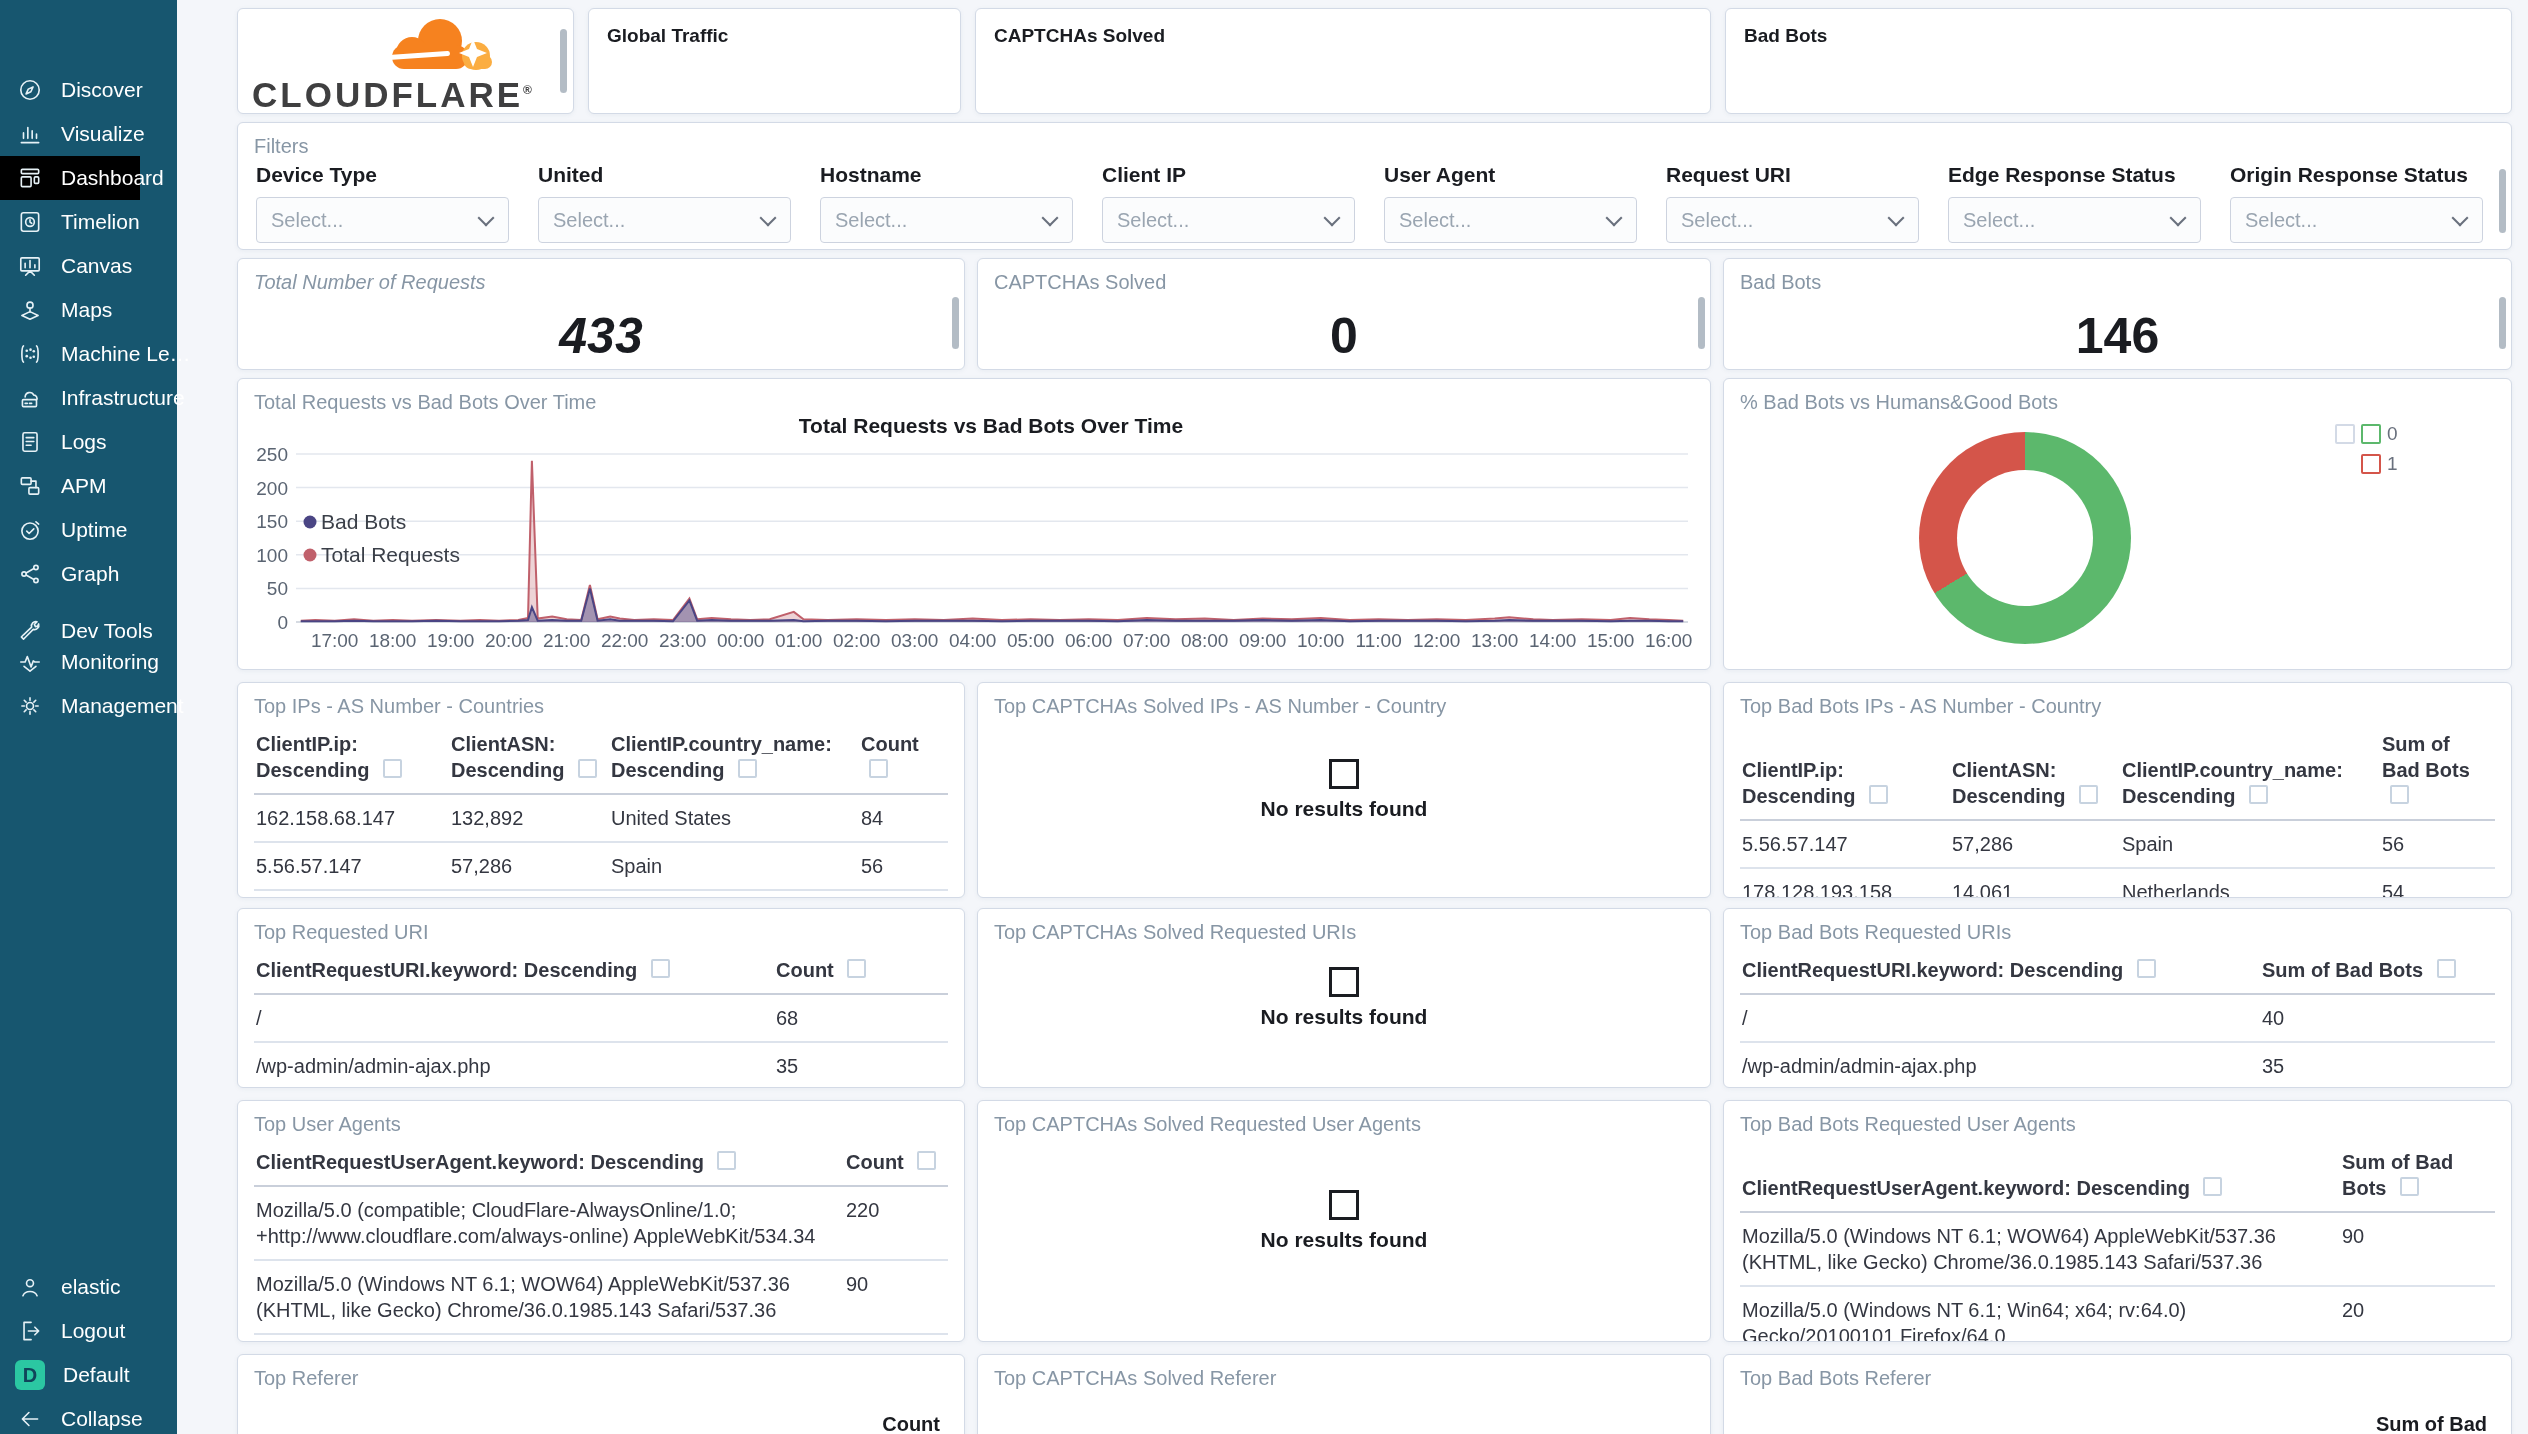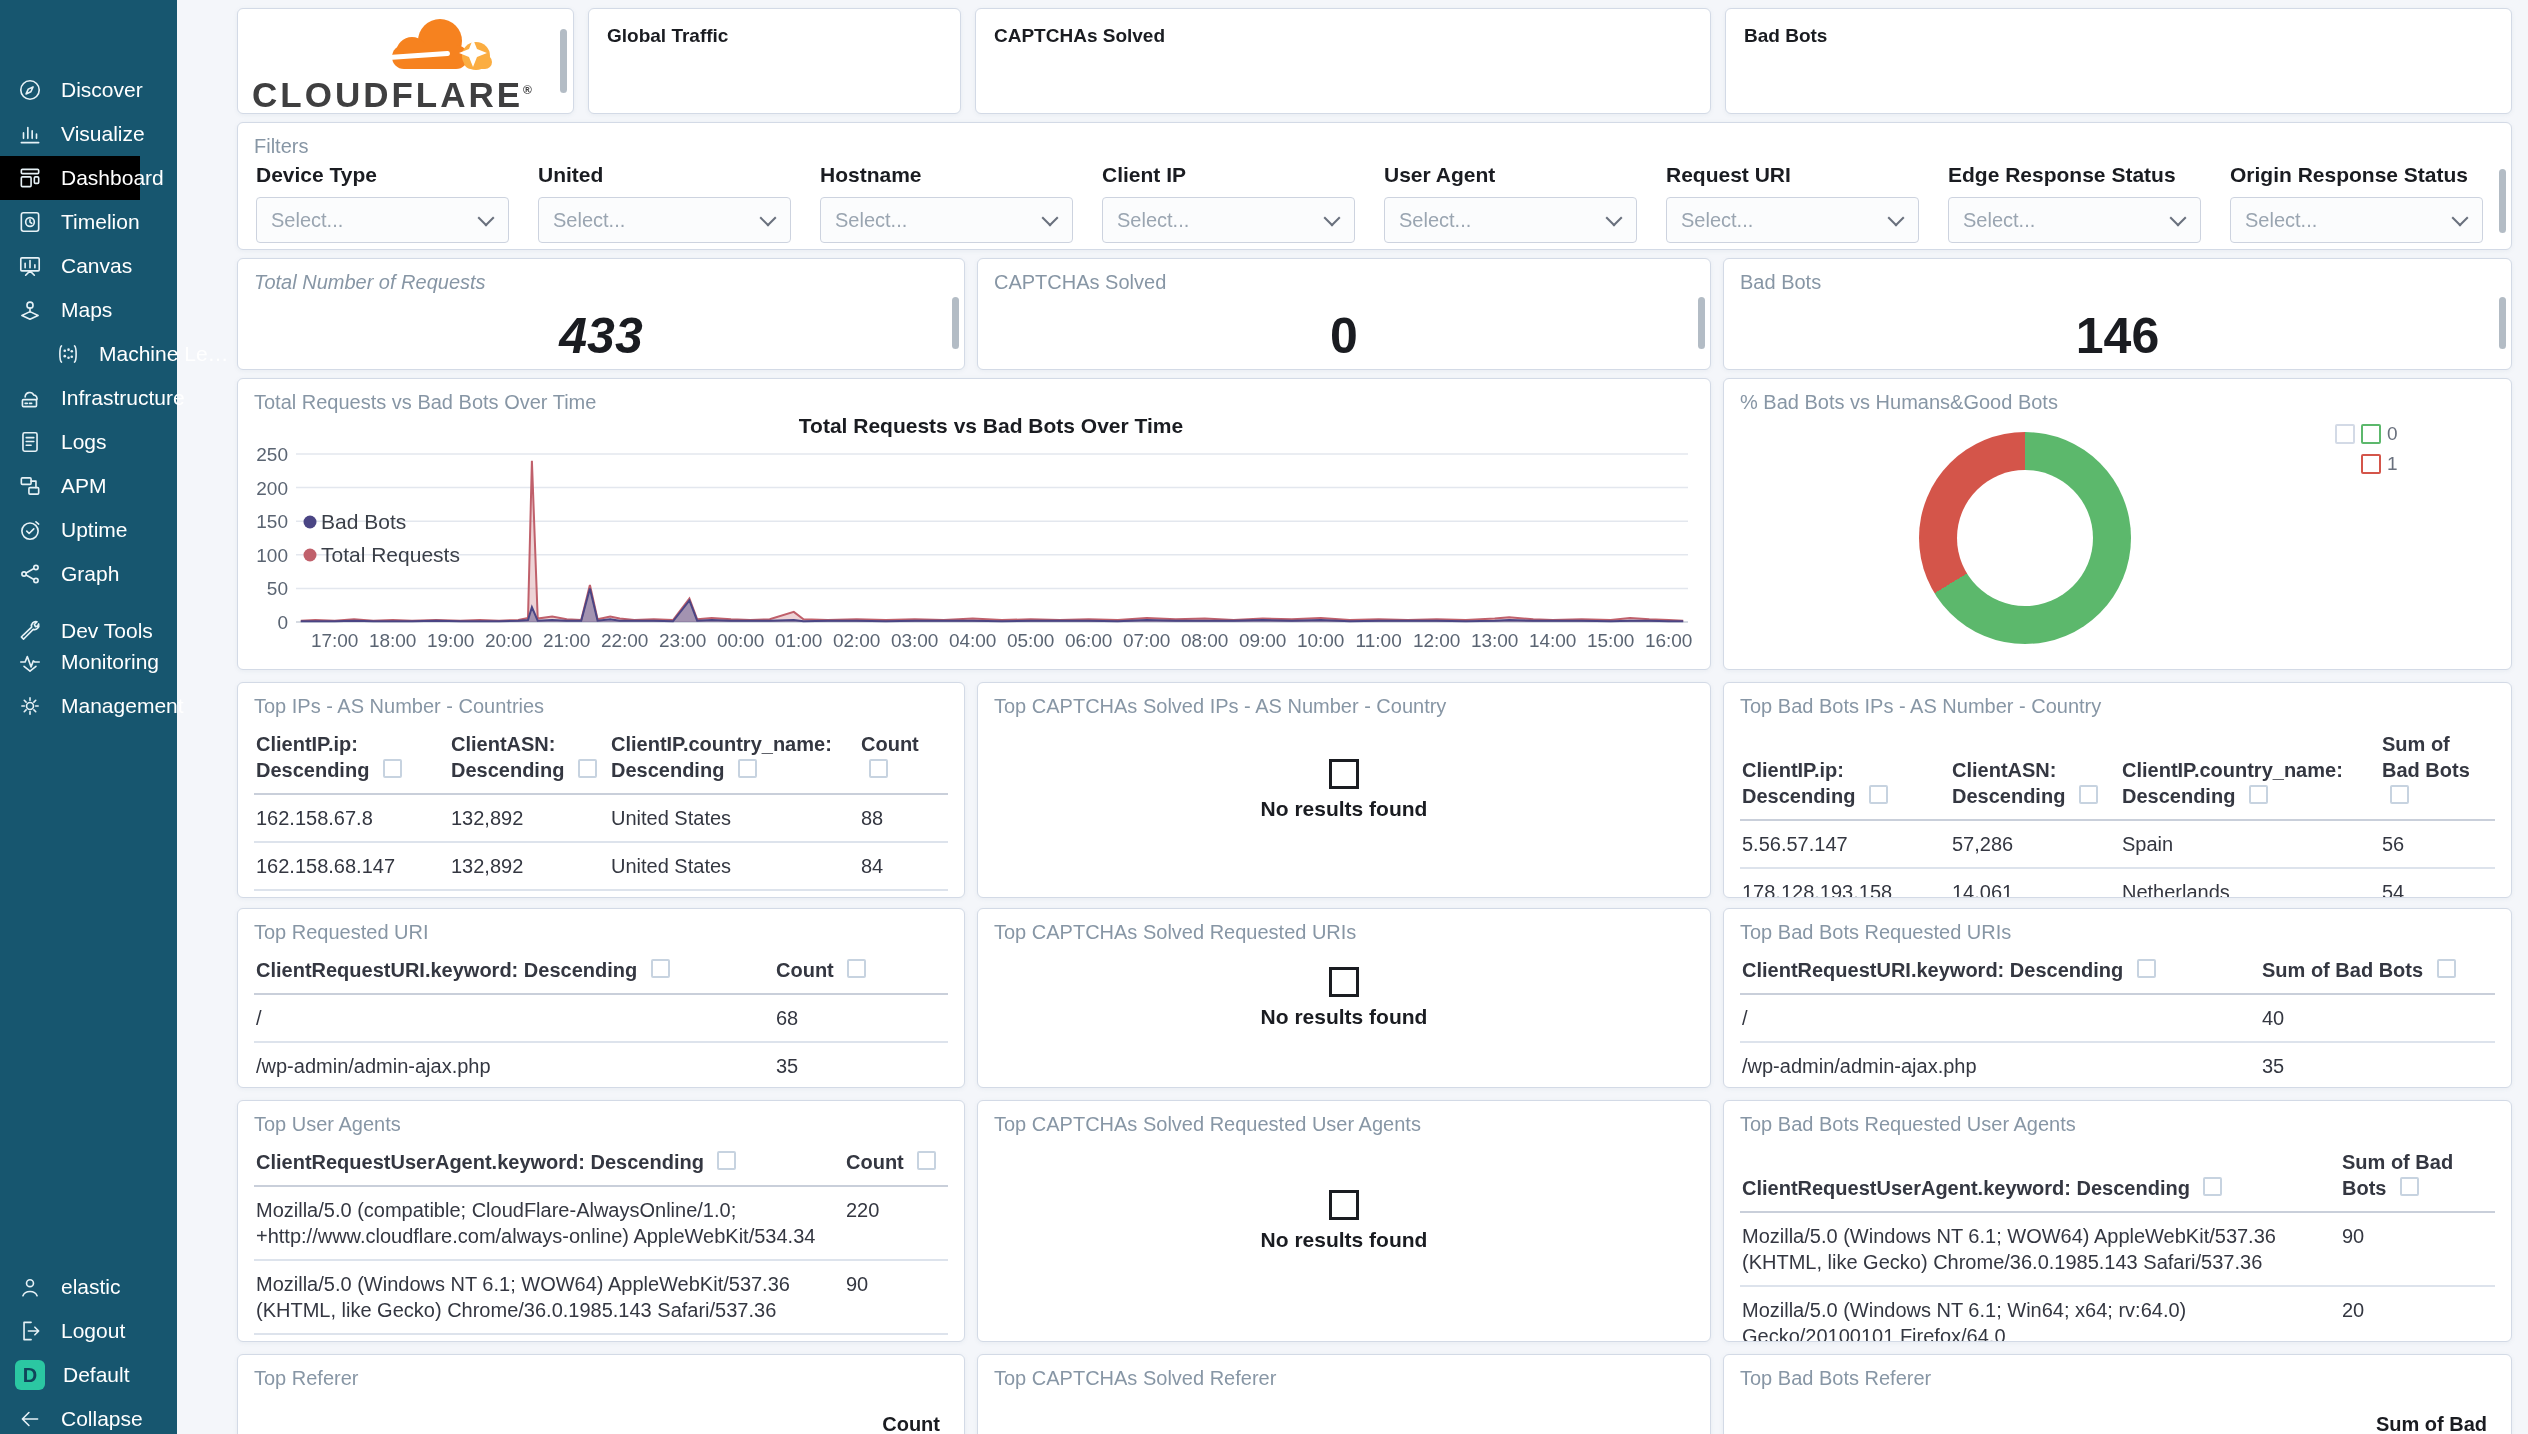--- a/index.html
+++ b/index.html
@@ -96,21 +96,21 @@
         <span class="lbl">Canvas</span>
       </div>
       <div class="side-item" style="top: 288px;">
         <span class="icn"><svg viewBox="0 0 24 24">
             <circle cx="12" cy="7.5" r="2.8"></circle>
             <path d="M12 10.3V14"></path>
             <path d="M4.5 17l7.5-3.5L19.5 17 12 20.5z"></path>
           </svg></span>
         <span class="lbl">Maps</span>
       </div>
-      <div class="side-item" style="top: 332px; padding-left: 38px;">
+      <div class="side-item" style="top: 332px;">
         <span class="icn"><svg viewBox="0 0 24 24">
             <path d="M6 4.5C4 6 4 18 6 19.5M18 4.5c2 1.5 2 13.5 0 15"></path>
             <circle class="fl" cx="9" cy="9" r="1.2"></circle>
             <circle class="fl" cx="12.5" cy="8" r="1.2"></circle>
             <circle class="fl" cx="15.5" cy="9.5" r="1.2"></circle>
             <circle class="fl" cx="9" cy="14" r="1.2"></circle>
             <circle class="fl" cx="12.5" cy="15.5" r="1.2"></circle>
             <circle class="fl" cx="15.5" cy="14.5" r="1.2"></circle>
           </svg></span>
         <span class="lbl">Machine Le…</span>
@@ -394,26 +394,20 @@
           <thead>
             <tr>
               <th>ClientIP.ip: Descending <span class="sortbox"></span></th>
               <th>ClientASN: Descending <span class="sortbox"></span></th>
               <th>ClientIP.country_name: Descending <span class="sortbox"></span></th>
               <th>Count <span class="sortbox"></span></th>
             </tr>
           </thead>
           <tbody>
             <tr>
-              <td>162.158.67.8</td>
-              <td>132,892</td>
-              <td>United States</td>
-              <td>88</td>
-            </tr>
-            <tr>
               <td>162.158.68.147</td>
               <td>132,892</td>
               <td>United States</td>
               <td>84</td>
             </tr>
             <tr>
               <td>5.56.57.147</td>
               <td>57,286</td>
               <td>Spain</td>
               <td>56</td>

